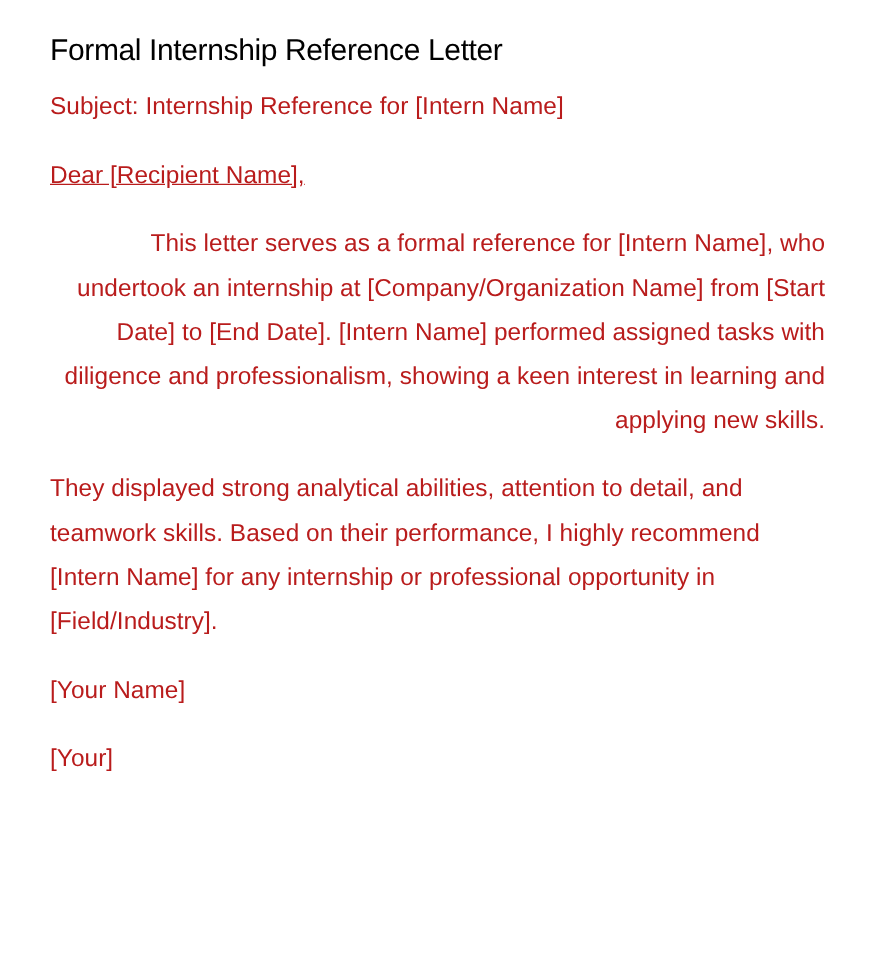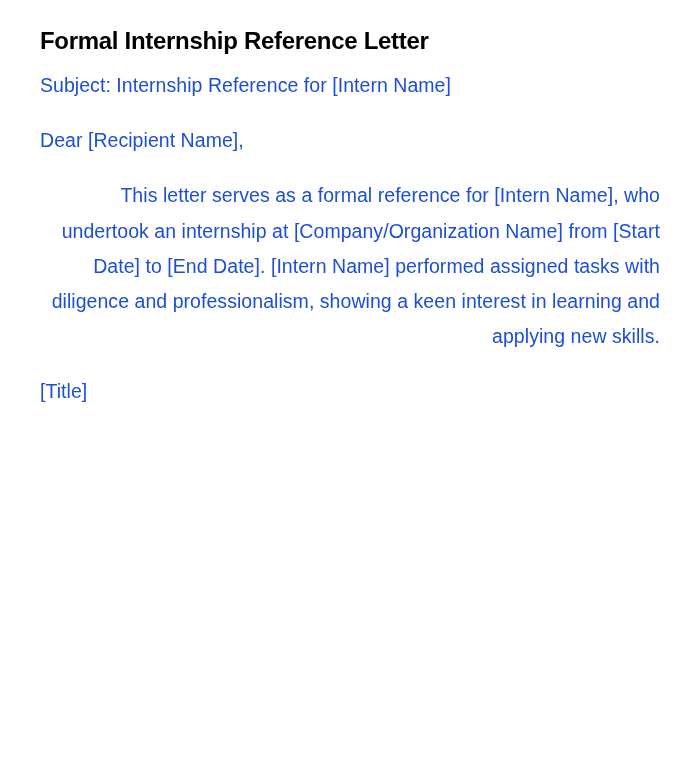--- a/index.html
+++ b/index.html
@@ -13,42 +13,44 @@
       overflow: hidden;
       font-family: "Liberation Sans", sans-serif;
       color: #111111;
     }
     .page {
       position: relative;
       padding: 24px 40px 0 40px;
     }
     .title {
       font-size: 24px;
-      font-weight: bold;
+      font-weight: normal;
       letter-spacing: -0.3px;
       margin: 0;
       line-height: 34px;
       color: #000;
     }
     .para {
       font-size: 19.5px;
       line-height: 35.2px;
       margin: 0;
-      color: #1d4ed8;
+      color: #b91c1c;
       letter-spacing: 0.05px;
     }
     .subject { margin-top: 10px; }
-    .greeting { margin-top: 20px; }
+    .greeting { margin-top: 20px; text-decoration: underline; }
     .body1 { margin-top: 20px; text-align: right; }
     .body2 { margin-top: 20px; }
     .closing { margin-top: 20px; }
     .sig { margin-top: 20px; }
   </style>
 </head>
 <body>
 
 <div class="page">
   <h1 class="title">Formal Internship Reference Letter</h1>
   <p class="para subject">Subject: Internship Reference for [Intern Name]</p>
   <p class="para greeting">Dear [Recipient Name],</p>
   <p class="para body1">This letter serves as a formal reference for [Intern Name], who undertook an internship at [Company/Organization Name] from [Start Date] to [End Date]. [Intern Name] performed assigned tasks with diligence and professionalism, showing a keen interest in learning and applying new skills.</p>
-  <p class="para sig">[Title]</p>
+  <p class="para body2">They displayed strong analytical abilities, attention to detail, and teamwork skills. Based on their performance, I highly recommend [Intern Name] for any internship or professional opportunity in [Field/Industry].</p>
+  <p class="para sig">[Your Name]</p>
+  <p class="para sig">[Your]</p>
 </div>
 
 </body></html>

